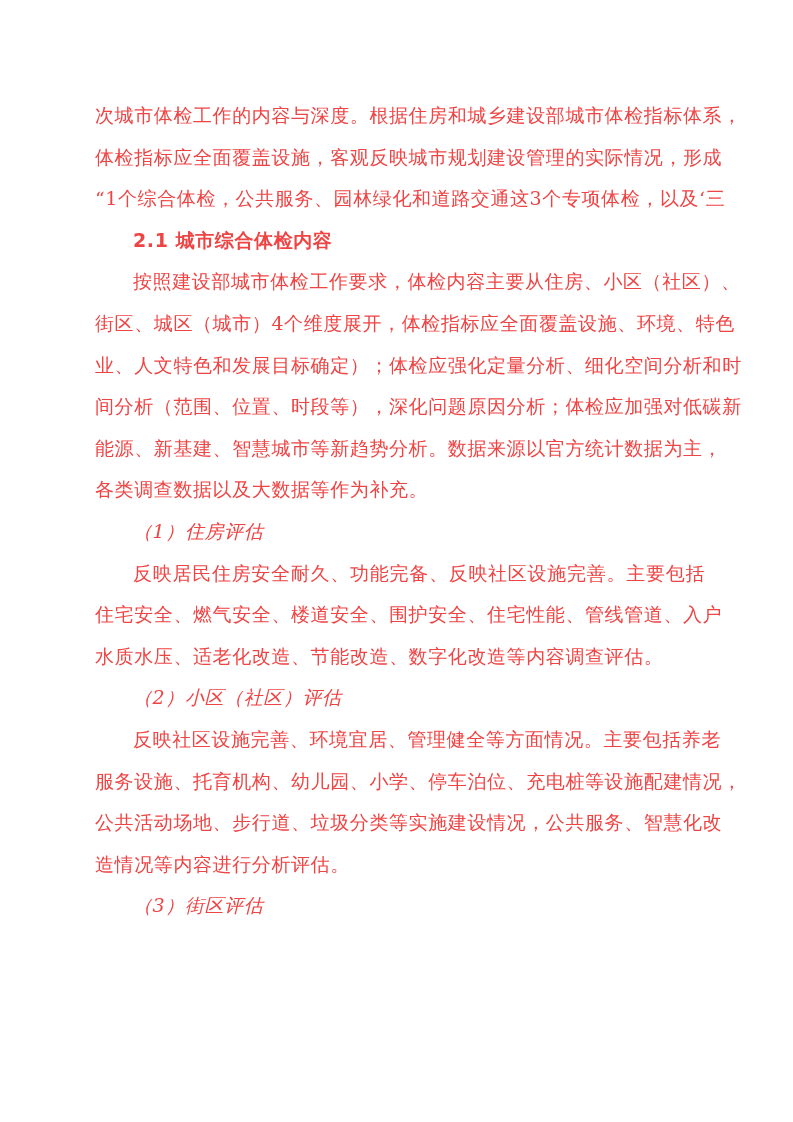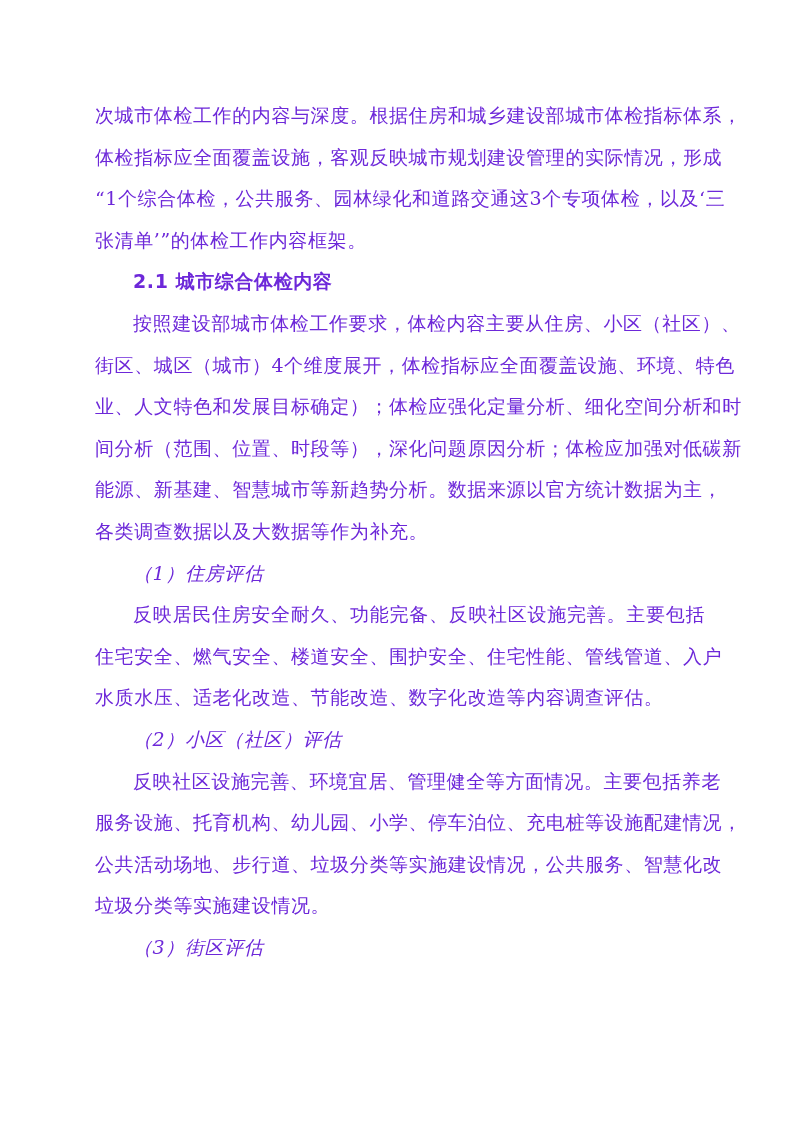--- a/index.html
+++ b/index.html
@@ -3,42 +3,41 @@
 <meta charset="utf-8">
 <style>
   html, body { margin: 0; padding: 0; background: #ffffff; }
   body { width: 793px; height: 1122px; position: relative; overflow: hidden; }
   .page {
     position: absolute; left: 0; top: 0; width: 793px; height: 1122px; background: #fff;
   }
   .content {
     position: absolute; left: 95px; top: 95px; width: 610px;
     font-family: "DejaVu Serif", "Liberation Serif", serif;
-    font-size: 19px; color: #6d28d9;
+    font-size: 19px; color: #ef4444;
   }
   .line {
     height: 41.6px; line-height: 41.6px; white-space: nowrap;
     text-align: justify; text-align-last: justify; letter-spacing: 0.6px;
   }
   .line.last { text-align-last: left; }
   .indent { padding-left: 38px; }
   .heading { font-weight: bold; font-family: "DejaVu Sans", "Liberation Sans", sans-serif; text-align-last: left; }
   .sub { text-align-last: left; font-style: italic; }
 </style>
 </head>
 <body>
 
 <div class="page">
   <div class="content">
 
     <div>
       <div class="line">次城市体检工作的内容与深度。根据住房和城乡建设部城市体检指标体系，</div>
       <div class="line">体检指标应全面覆盖设施，客观反映城市规划建设管理的实际情况，形成</div>
       <div class="line">“1个综合体检，公共服务、园林绿化和道路交通这3个专项体检，以及‘三</div>
-      <div class="line last">张清单’”的体检工作内容框架。</div>
     </div>
 
     <div class="line heading indent">2.1 城市综合体检内容</div>
 
     <div>
       <div class="line indent">按照建设部城市体检工作要求，体检内容主要从住房、小区（社区）、</div>
       <div class="line">街区、城区（城市）4个维度展开，体检指标应全面覆盖设施、环境、特色</div>
       <div class="line">业、人文特色和发展目标确定）；体检应强化定量分析、细化空间分析和时</div>
       <div class="line">间分析（范围、位置、时段等），深化问题原因分析；体检应加强对低碳新</div>
       <div class="line">能源、新基建、智慧城市等新趋势分析。数据来源以官方统计数据为主，</div>
@@ -52,19 +51,19 @@
       <div class="line">住宅安全、燃气安全、楼道安全、围护安全、住宅性能、管线管道、入户</div>
       <div class="line last">水质水压、适老化改造、节能改造、数字化改造等内容调查评估。</div>
     </div>
 
     <div class="line sub indent">（2）小区（社区）评估</div>
 
     <div>
       <div class="line indent">反映社区设施完善、环境宜居、管理健全等方面情况。主要包括养老</div>
       <div class="line">服务设施、托育机构、幼儿园、小学、停车泊位、充电桩等设施配建情况，</div>
       <div class="line">公共活动场地、步行道、垃圾分类等实施建设情况，公共服务、智慧化改</div>
-      <div class="line last">垃圾分类等实施建设情况。</div>
+      <div class="line last">造情况等内容进行分析评估。</div>
     </div>
 
     <div class="line sub indent">（3）街区评估</div>
 
   </div>
 </div>
 
 </body></html>

